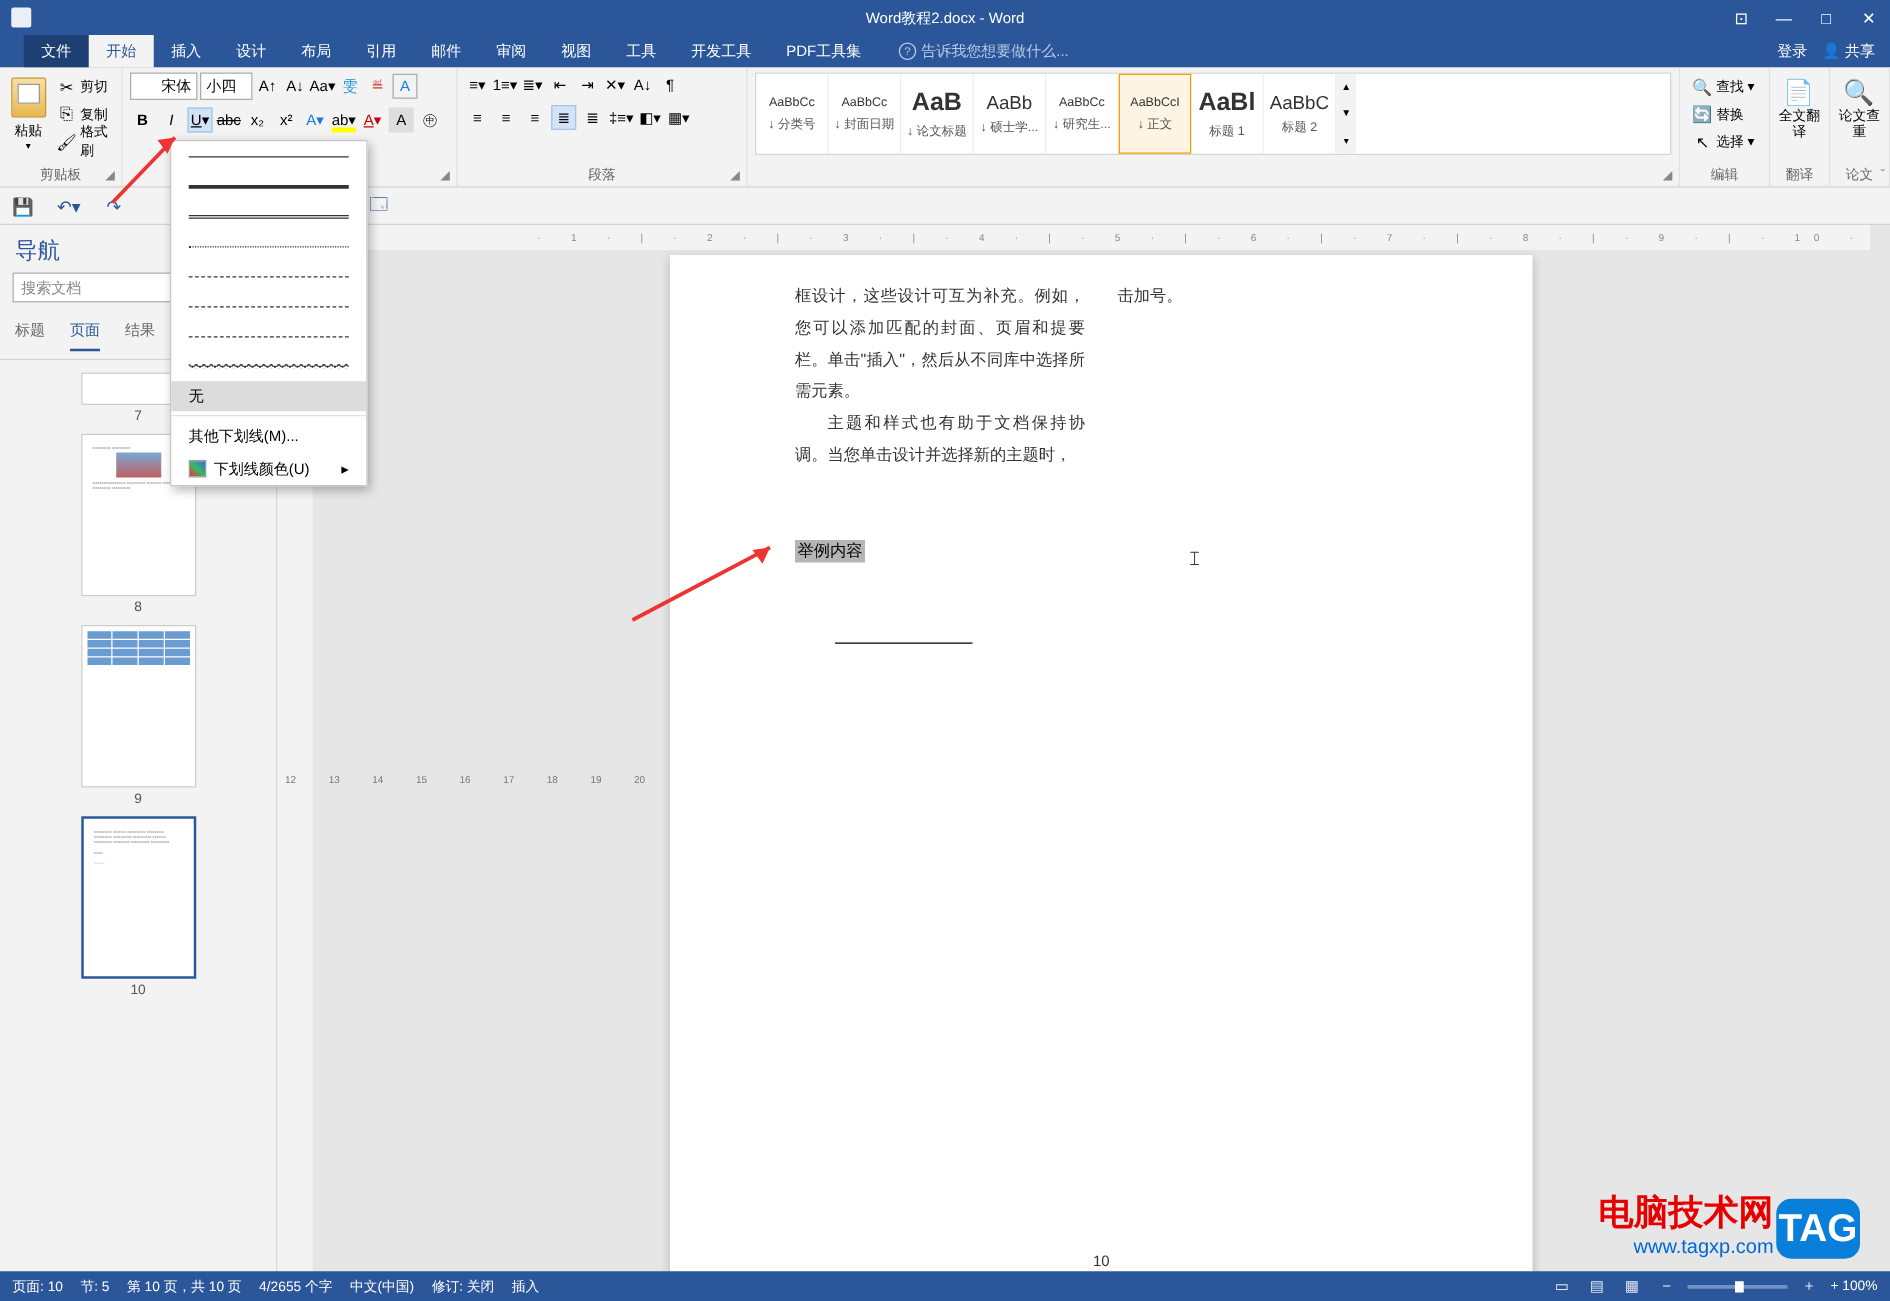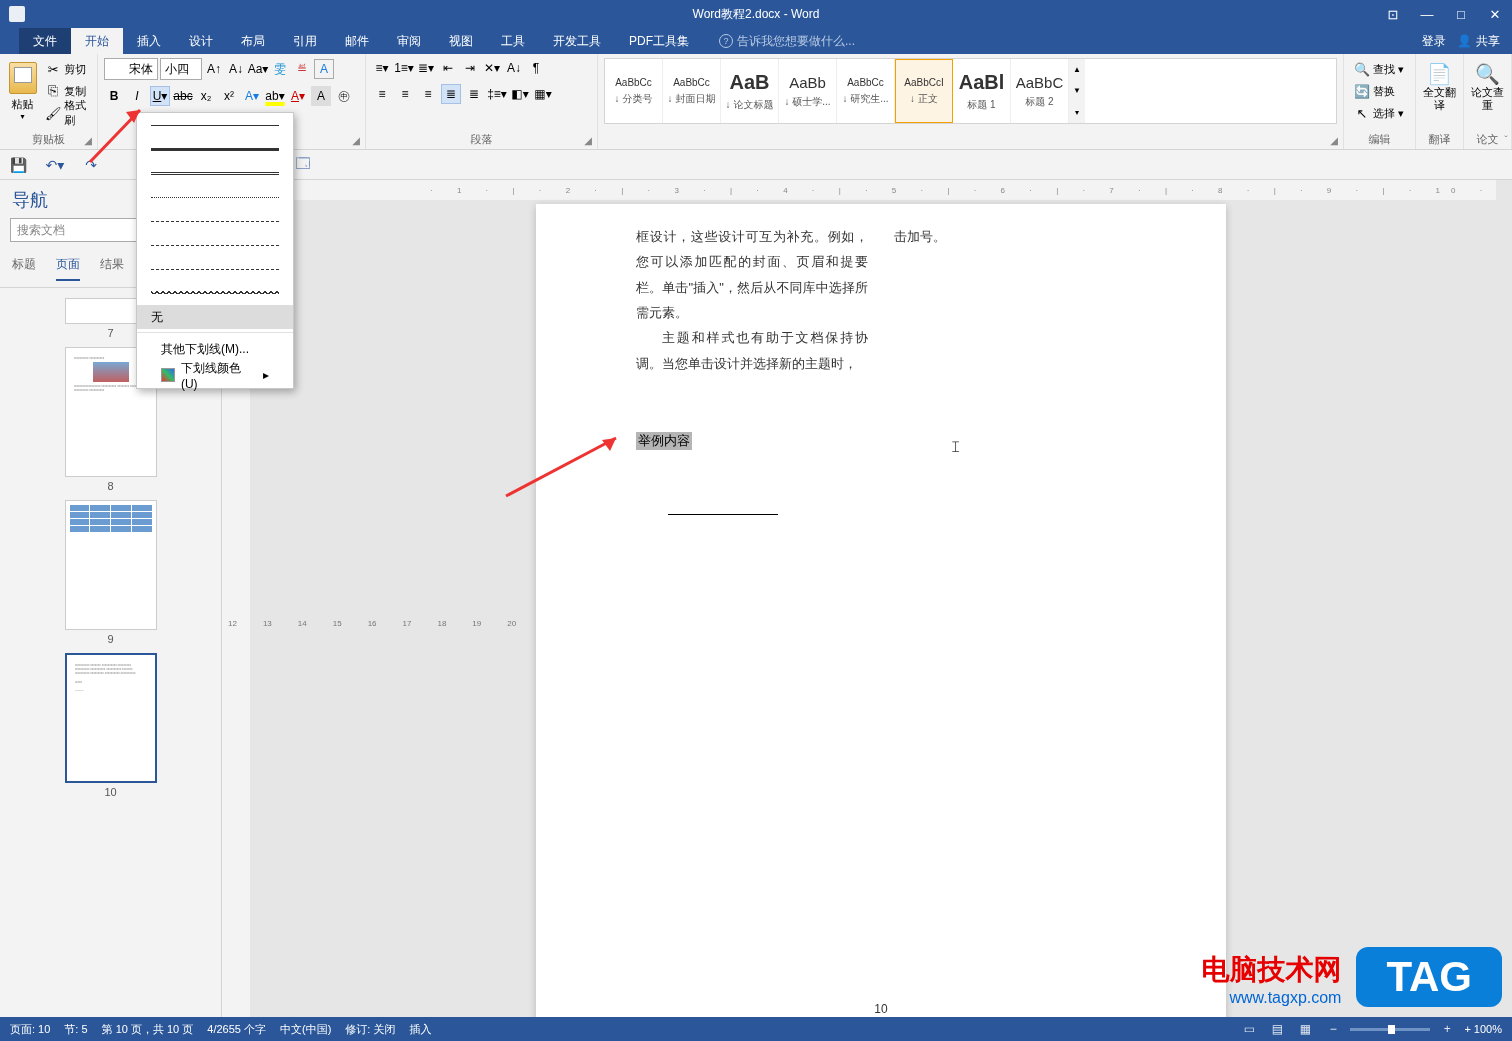--- a/index.html
+++ b/index.html
@@ -106,29 +106,29 @@
 .ul-item { height: 24px; display: flex; align-items: center; padding: 0 14px; cursor: pointer; }
 .ul-line { flex: 1; border-bottom: 1px solid #333; }
 .ul-line.thick { border-bottom-width: 3px; }
 .ul-line.double { border-bottom: 3px double #333; }
 .ul-line.dotted { border-bottom: 1px dotted #333; }
 .ul-line.dashed { border-bottom: 1px dashed #333; }
 .ul-line.dotdash { border-bottom-style: dashed; border-bottom-width: 1px; }
 .ul-line.wave { height: 4px; background: radial-gradient(circle at 3px 0, transparent 2px, #333 2px, #333 3px, transparent 3px) repeat-x; background-size: 6px 4px; border: none; }
 .ul-item.hovered { background: #dcdcdc; }
 .ul-sep { height: 1px; background: #e1e1e1; margin: 3px 0; }
-.ul-text-item { height: 26px; display: flex; align-items: center; padding: 0 24px; cursor: pointer; gap: 6px; }
+.ul-text-item { height: 26px; display: flex; align-items: center; padding: 0 14px; cursor: pointer; gap: 6px; }
 .color-swatch { width: 14px; height: 14px; background: linear-gradient(45deg,#e33,#3b6,#36e); border: 1px solid #999; }
 
 
-.watermark { position: absolute; right: 10px; bottom: 34px; display: flex; align-items: flex-end; gap: 15px; z-index: 60; }
+.watermark { position: absolute; right: 24px; bottom: 34px; display: flex; align-items: flex-end; gap: 2px; z-index: 60; }
 .wm-text { text-align: right; }
 .wm-line1 { color: #e60000; font-size: 28px; font-weight: bold; font-family: "SimHei",sans-serif; }
 .wm-line2 { color: #0066d6; font-size: 16px; }
-.wm-tag { background: #0a7fda; color: #fff; font-size: 42px; font-weight: bold; padding: 6px 30px; border-radius: 12px; font-family: Arial; }
+.wm-tag { background: #0a7fda; color: #fff; font-size: 31px; font-weight: bold; padding: 6px 2px; border-radius: 12px; font-family: Arial; }
 </style>
 </head>
 <body>
 
 <div class="titlebar">
   <div class="titlebar-left">
     <span class="qat-btn">
         <span class="titlebar-icon"></span>
       </span>
   </div>

